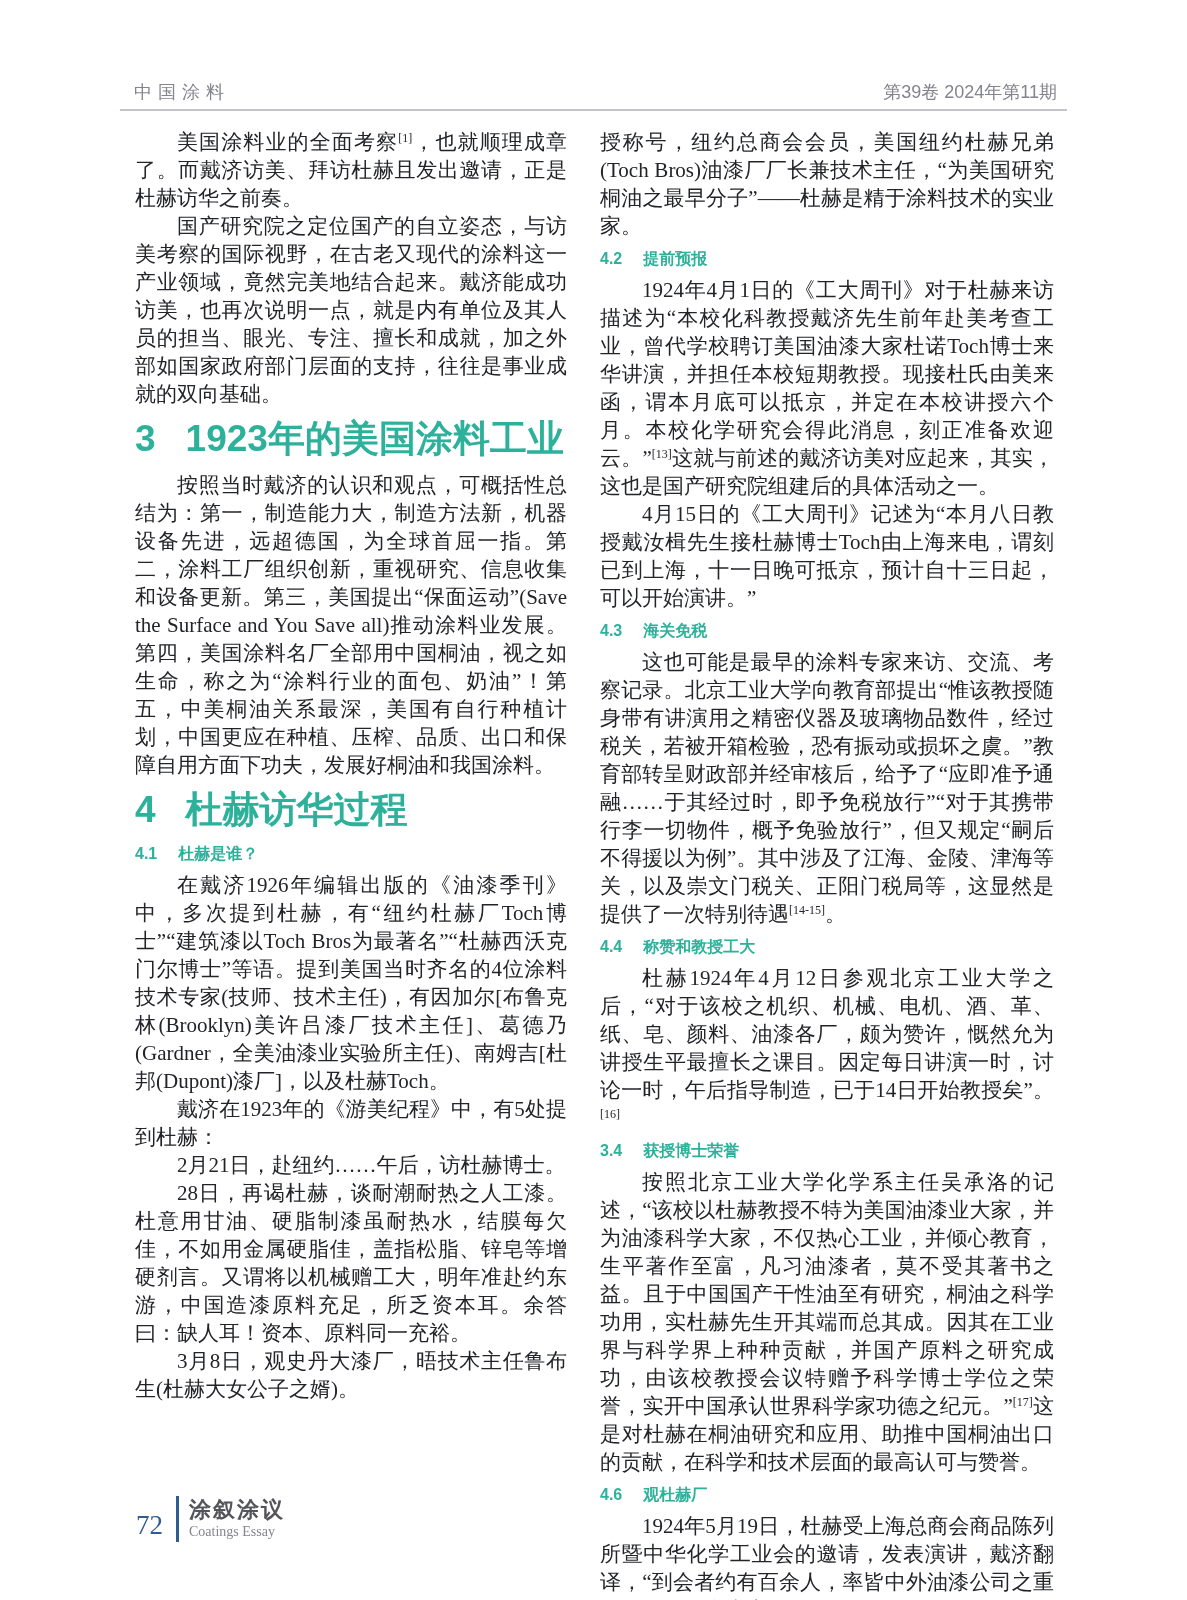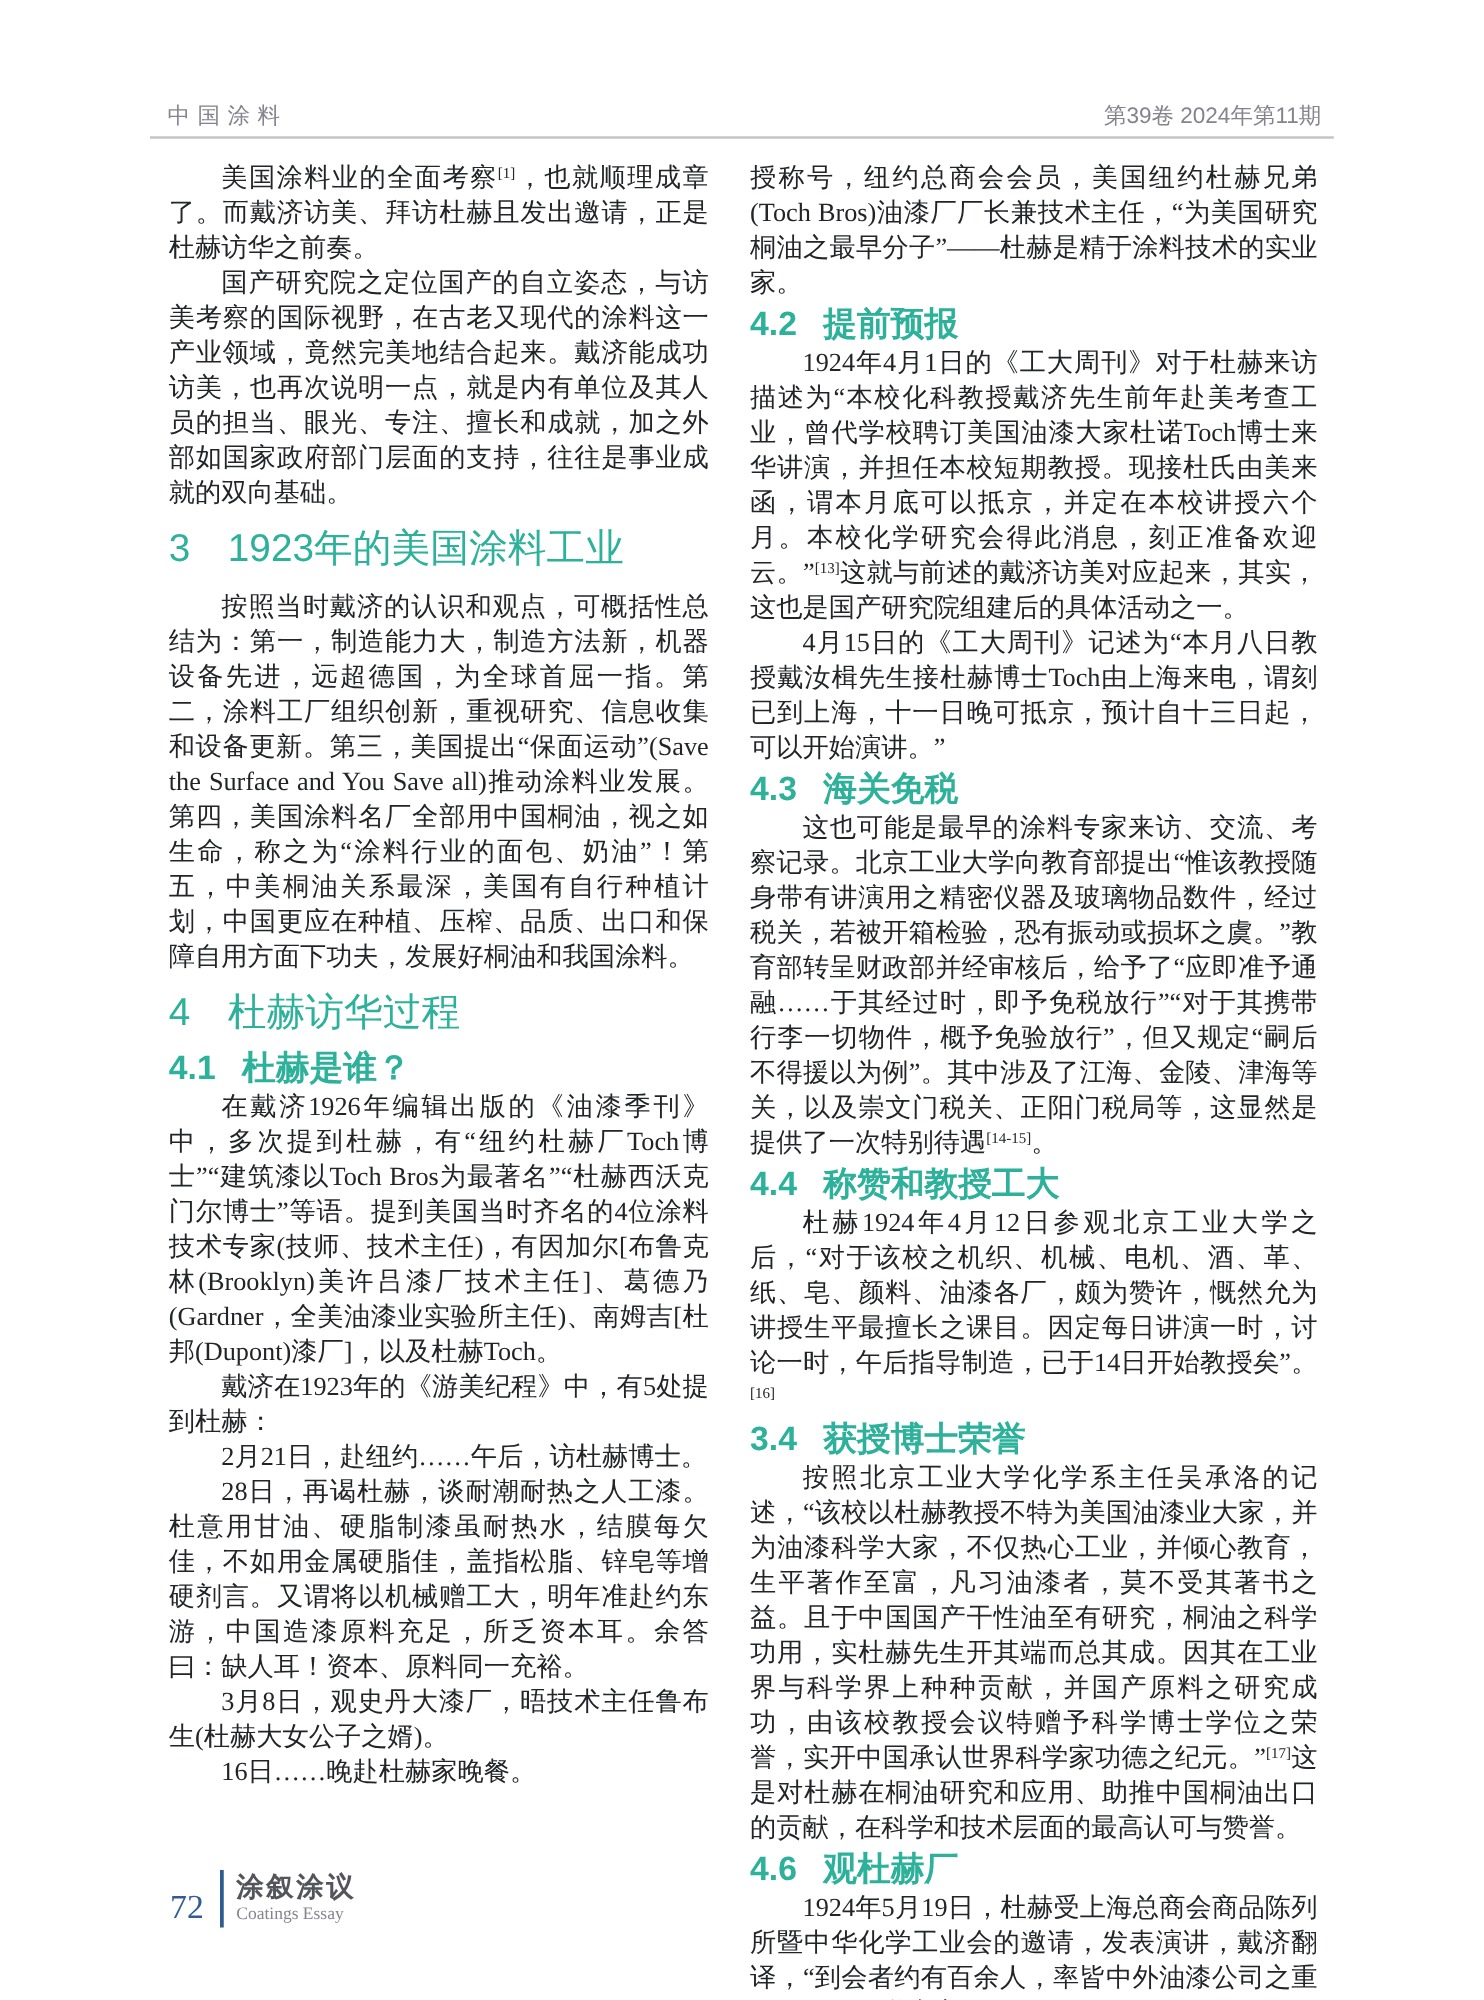--- a/index.html
+++ b/index.html
@@ -30,28 +30,28 @@
   .content{
     position:absolute;left:135px;top:128px;display:flex;gap:33px;
   }
   .col{font-size:21px;line-height:28px;text-align:justify;}
   .col-left{width:432px;}
   .col-right{width:454px;}
   .para{margin:0;text-indent:2em;}
   .para.noindent{text-indent:0;}
   sup.ref{font-size:12px;line-height:0;vertical-align:7px;letter-spacing:0;}
   .heading-l1{
-    font-family:"Liberation Sans","DejaVu Sans",sans-serif;font-weight:normal;
-    color:var(--accent);font-size:31px;line-height:30px;margin:16px 0 17px;text-indent:0;
+    font-family:"Liberation Sans","DejaVu Sans",sans-serif;font-weight:bold;
+    color:var(--accent);font-size:37px;line-height:30px;margin:16px 0 17px;text-indent:0;
     text-align:left;
   }
   .heading-l1 .hnum{margin-right:30px;}
   .heading-l2{
     font-family:"Liberation Sans","DejaVu Sans",sans-serif;font-weight:bold;
-    color:var(--accent);font-size:27px;line-height:24px;margin:7px 0 5px;text-indent:0;
+    color:var(--accent);font-size:16px;line-height:24px;margin:7px 0 5px;text-indent:0;
     text-align:left;
   }
   .heading-l2 .hnum{margin-right:21px;}
   
   .footer{position:absolute;left:136px;top:1496px;display:flex;align-items:center;}
   .pagenum{font-family:"Liberation Serif","DejaVu Serif",serif;font-size:27px;color:var(--blue);margin-top:13px;}
   .fbar{width:3px;height:46px;background:var(--blue);margin:0 10px 0 13px;}
   .fcol{display:flex;flex-direction:column;justify-content:center;}
   .fcn{
     font-family:Liberation Serif, serif;font-weight:bold;
@@ -78,21 +78,20 @@
         <p class="para"><span class="seg">国产研究院之定位国产的自立姿态，与访美考察的国际视野，在古老又现代的涂料这一产业领域，竟然完美地结合起来。戴济能成功访美，也再次说明一点，就是内有单位及其人员的担当、眼光、专注、擅长和成就，加之外部如国家政府部门层面的支持，往往是事业成就的双向基础。</span></p>
         <div class="heading-l1"><span class="hnum">3</span><span class="htitle">1923年的美国涂料工业</span></div>
         <p class="para"><span class="seg">按照当时戴济的认识和观点，可概括性总结为：第一，制造能力大，制造方法新，机器设备先进，远超德国，为全球首屈一指。第二，涂料工厂组织创新，重视研究、信息收集和设备更新。第三，美国提出“保面运动”(Save the Surface and You Save all)推动涂料业发展。第四，美国涂料名厂全部用中国桐油，视之如生命，称之为“涂料行业的面包、奶油”！第五，中美桐油关系最深，美国有自行种植计划，中国更应在种植、压榨、品质、出口和保障自用方面下功夫，发展好桐油和我国涂料。</span></p>
         <div class="heading-l1"><span class="hnum">4</span><span class="htitle">杜赫访华过程</span></div>
         <div class="heading-l2"><span class="hnum">4.1</span><span class="htitle">杜赫是谁？</span></div>
         <p class="para"><span class="seg">在戴济1926年编辑出版的《油漆季刊》中，多次提到杜赫，有“纽约杜赫厂Toch博士”“建筑漆以Toch Bros为最著名”“杜赫西沃克门尔博士”等语。提到美国当时齐名的4位涂料技术专家(技师、技术主任)，有因加尔[布鲁克林(Brooklyn)美许吕漆厂技术主任]、葛德乃(Gardner，全美油漆业实验所主任)、南姆吉[杜邦(Dupont)漆厂]，以及杜赫Toch。</span></p>
         <p class="para"><span class="seg">戴济在1923年的《游美纪程》中，有5处提到杜赫：</span></p>
         <p class="para"><span class="seg">2月21日，赴纽约……午后，访杜赫博士。</span></p>
         <p class="para"><span class="seg">28日，再谒杜赫，谈耐潮耐热之人工漆。杜意用甘油、硬脂制漆虽耐热水，结膜每欠佳，不如用金属硬脂佳，盖指松脂、锌皂等增硬剂言。又谓将以机械赠工大，明年准赴约东游，中国造漆原料充足，所乏资本耳。余答曰：缺人耳！资本、原料同一充裕。</span></p>
         <p class="para"><span class="seg">3月8日，观史丹大漆厂，晤技术主任鲁布生(杜赫大女公子之婿)。</span></p>
-        <p class="para"><span class="seg">16日……晚赴杜赫家晚餐。</span></p>
         <p class="para"></p>
       </div>
     <div class="col col-right">
         <p class="para noindent"><span class="seg">授称号，纽约总商会会员，美国纽约杜赫兄弟(Toch Bros)油漆厂厂长兼技术主任，“为美国研究桐油之最早分子”——杜赫是精于涂料技术的实业家。</span></p>
         <div class="heading-l2"><span class="hnum">4.2</span><span class="htitle">提前预报</span></div>
         <p class="para"><span class="seg">1924年4月1日的《工大周刊》对于杜赫来访描述为“本校化科教授戴济先生前年赴美考查工业，曾代学校聘订美国油漆大家杜诺Toch博士来华讲演，并担任本校短期教授。现接杜氏由美来函，谓本月底可以抵京，并定在本校讲授六个月。本校化学研究会得此消息，刻正准备欢迎云。”</span><sup class="ref">[13]</sup><span class="seg">这就与前述的戴济访美对应起来，其实，这也是国产研究院组建后的具体活动之一。</span></p>
         <p class="para"><span class="seg">4月15日的《工大周刊》记述为“本月八日教授戴汝楫先生接杜赫博士Toch由上海来电，谓刻已到上海，十一日晚可抵京，预计自十三日起，可以开始演讲。”</span></p>
         <div class="heading-l2"><span class="hnum">4.3</span><span class="htitle">海关免税</span></div>
         <p class="para"><span class="seg">这也可能是最早的涂料专家来访、交流、考察记录。北京工业大学向教育部提出“惟该教授随身带有讲演用之精密仪器及玻璃物品数件，经过税关，若被开箱检验，恐有振动或损坏之虞。”教育部转呈财政部并经审核后，给予了“应即准予通融……于其经过时，即予免税放行”“对于其携带行李一切物件，概予免验放行”，但又规定“嗣后不得援以为例”。其中涉及了江海、金陵、津海等关，以及崇文门税关、正阳门税局等，这显然是提供了一次特别待遇</span><sup class="ref">[14-15]</sup><span class="seg">。</span></p>
         <div class="heading-l2"><span class="hnum">4.4</span><span class="htitle">称赞和教授工大</span></div>

